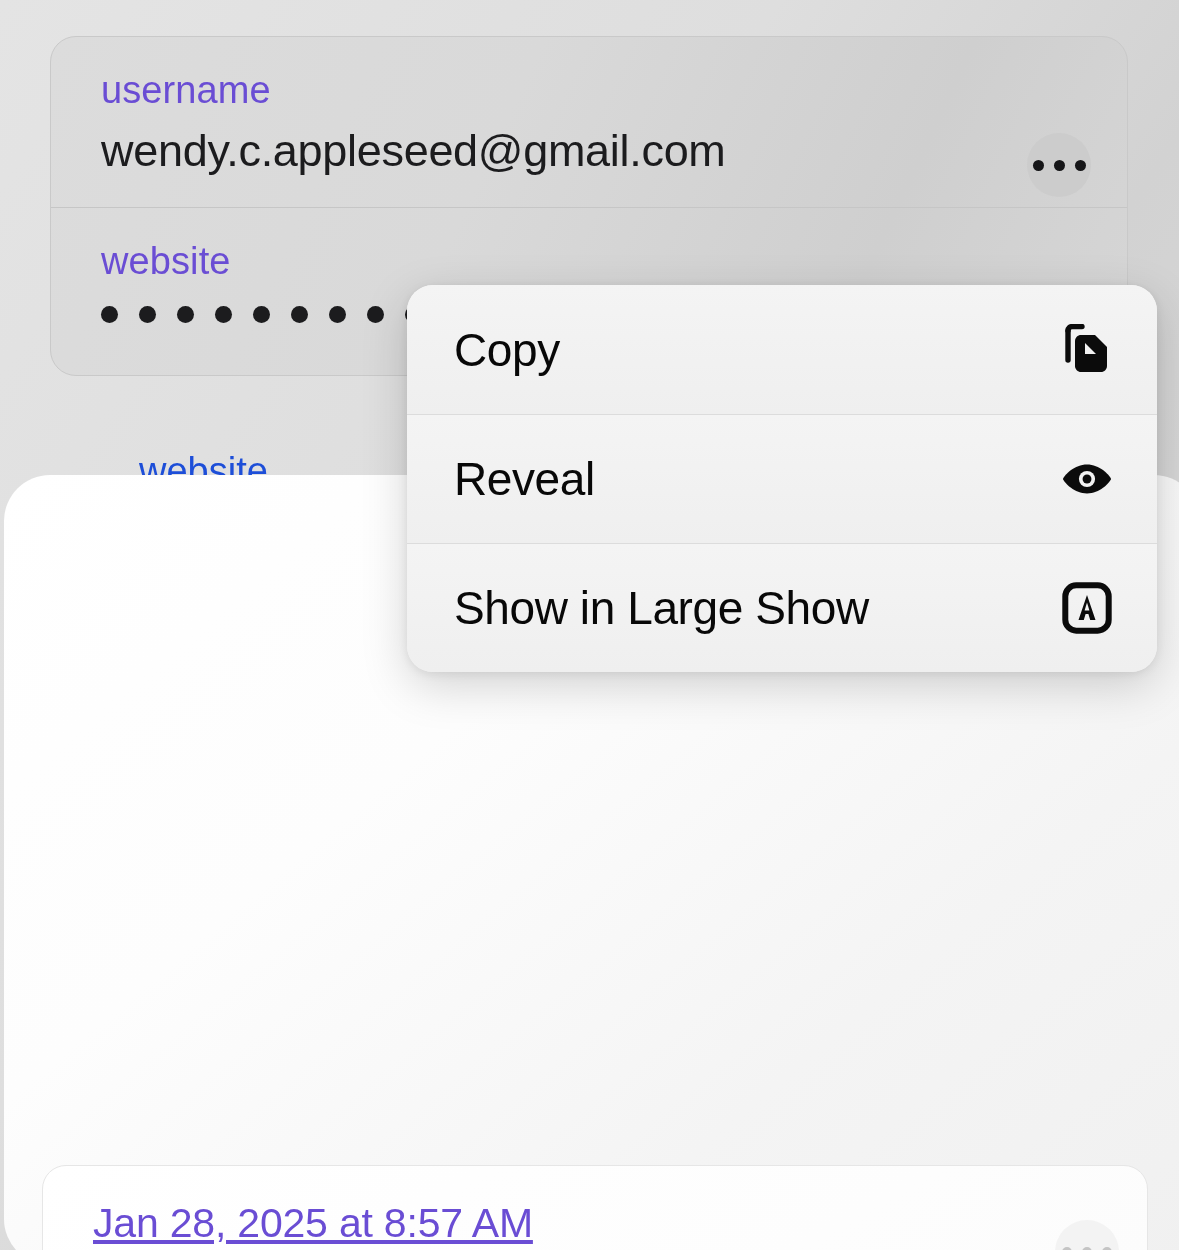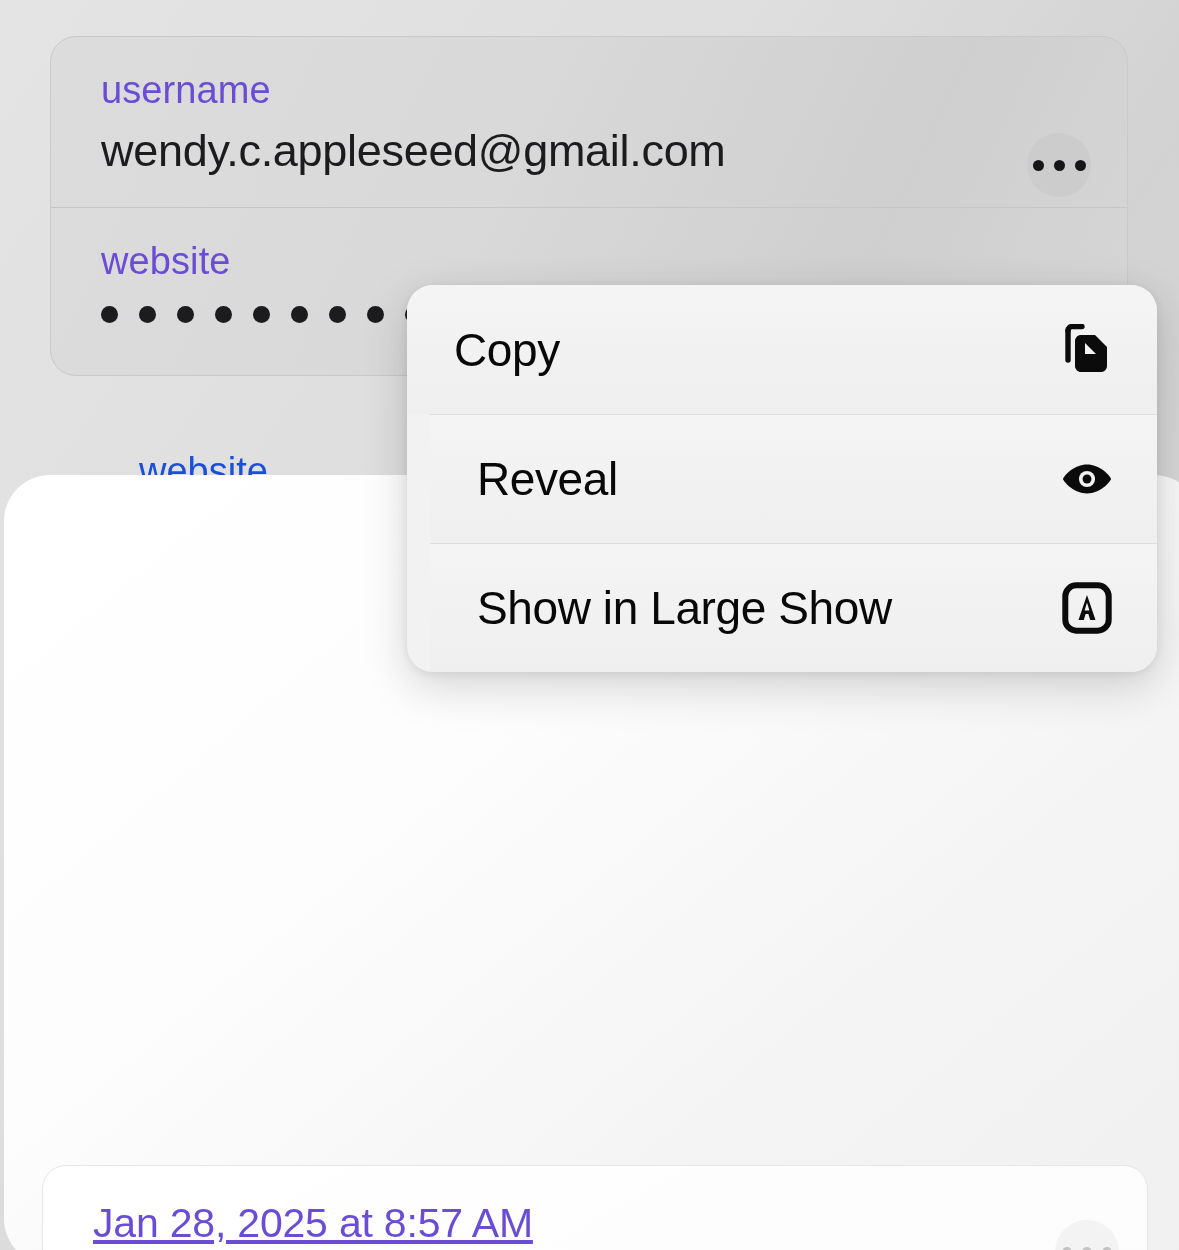--- a/index.html
+++ b/index.html
@@ -186,21 +186,21 @@
   }
 
   .menu-item {
     position: relative;
     height: 129px;
     display: flex;
     align-items: center;
     padding: 0 44px 0 47px;
     background: linear-gradient(180deg, #f4f4f4 0%, #efefef 100%);
   }
-  .menu-item + .menu-item { border-top: 1px solid #dcdcdc; margin-left: 23px; }
+  .menu-item + .menu-item { border-top: 1px solid #dcdcdc; }
 
   .menu-label {
     flex: 1;
     font-size: 46px;
     color: #080808;
     letter-spacing: -0.4px;
   }
 
   .menu-icon {
     width: 52px;

